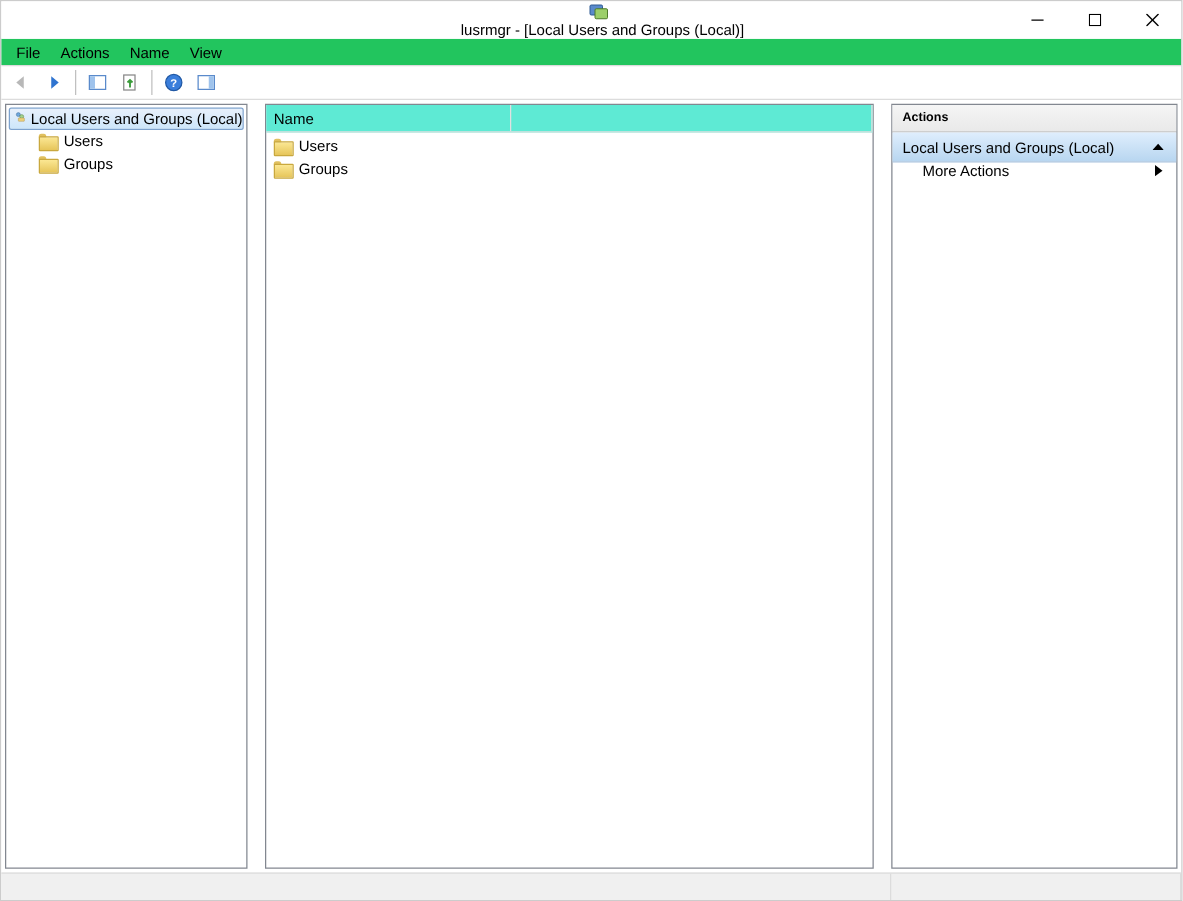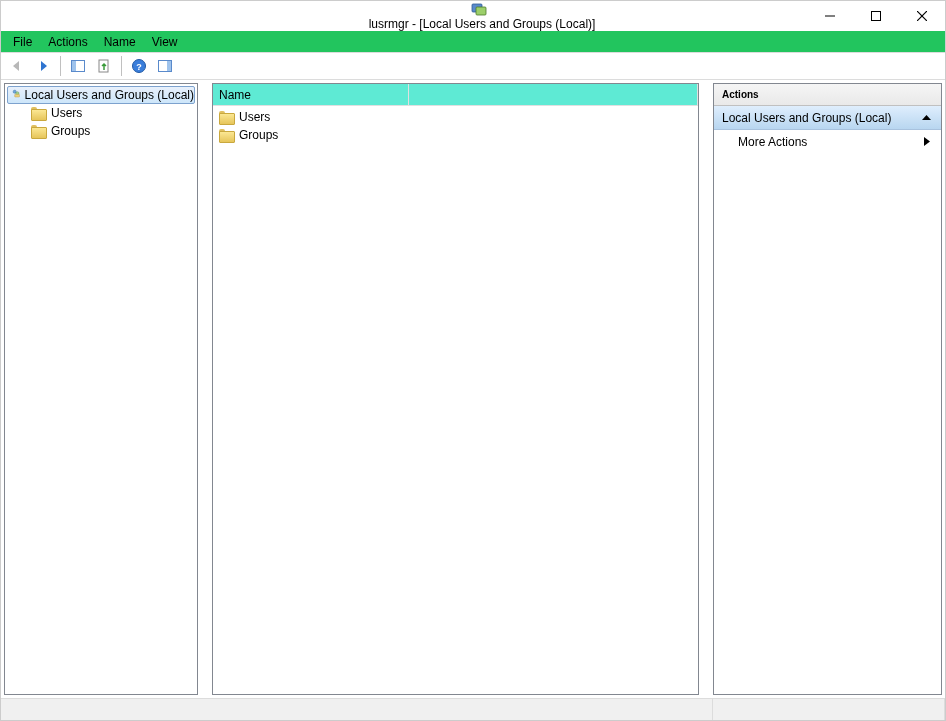--- a/index.html
+++ b/index.html
@@ -162,21 +162,20 @@
       border-bottom: 1px solid #a8c2de;
       display: flex;
       align-items: center;
       justify-content: space-between;
       padding: 0 10px 0 8px;
       font-size: 12px;
     }
     .action-item {
       height: 24px;
       display: flex;
-      align-items: center;
       justify-content: space-between;
       padding: 0 10px 0 24px;
       font-size: 12px;
     }
     
     .statusbar {
       height: 22px;
       border-top: 1px solid #dcdcdc;
       background: #f0f0f0;
       display: flex;

